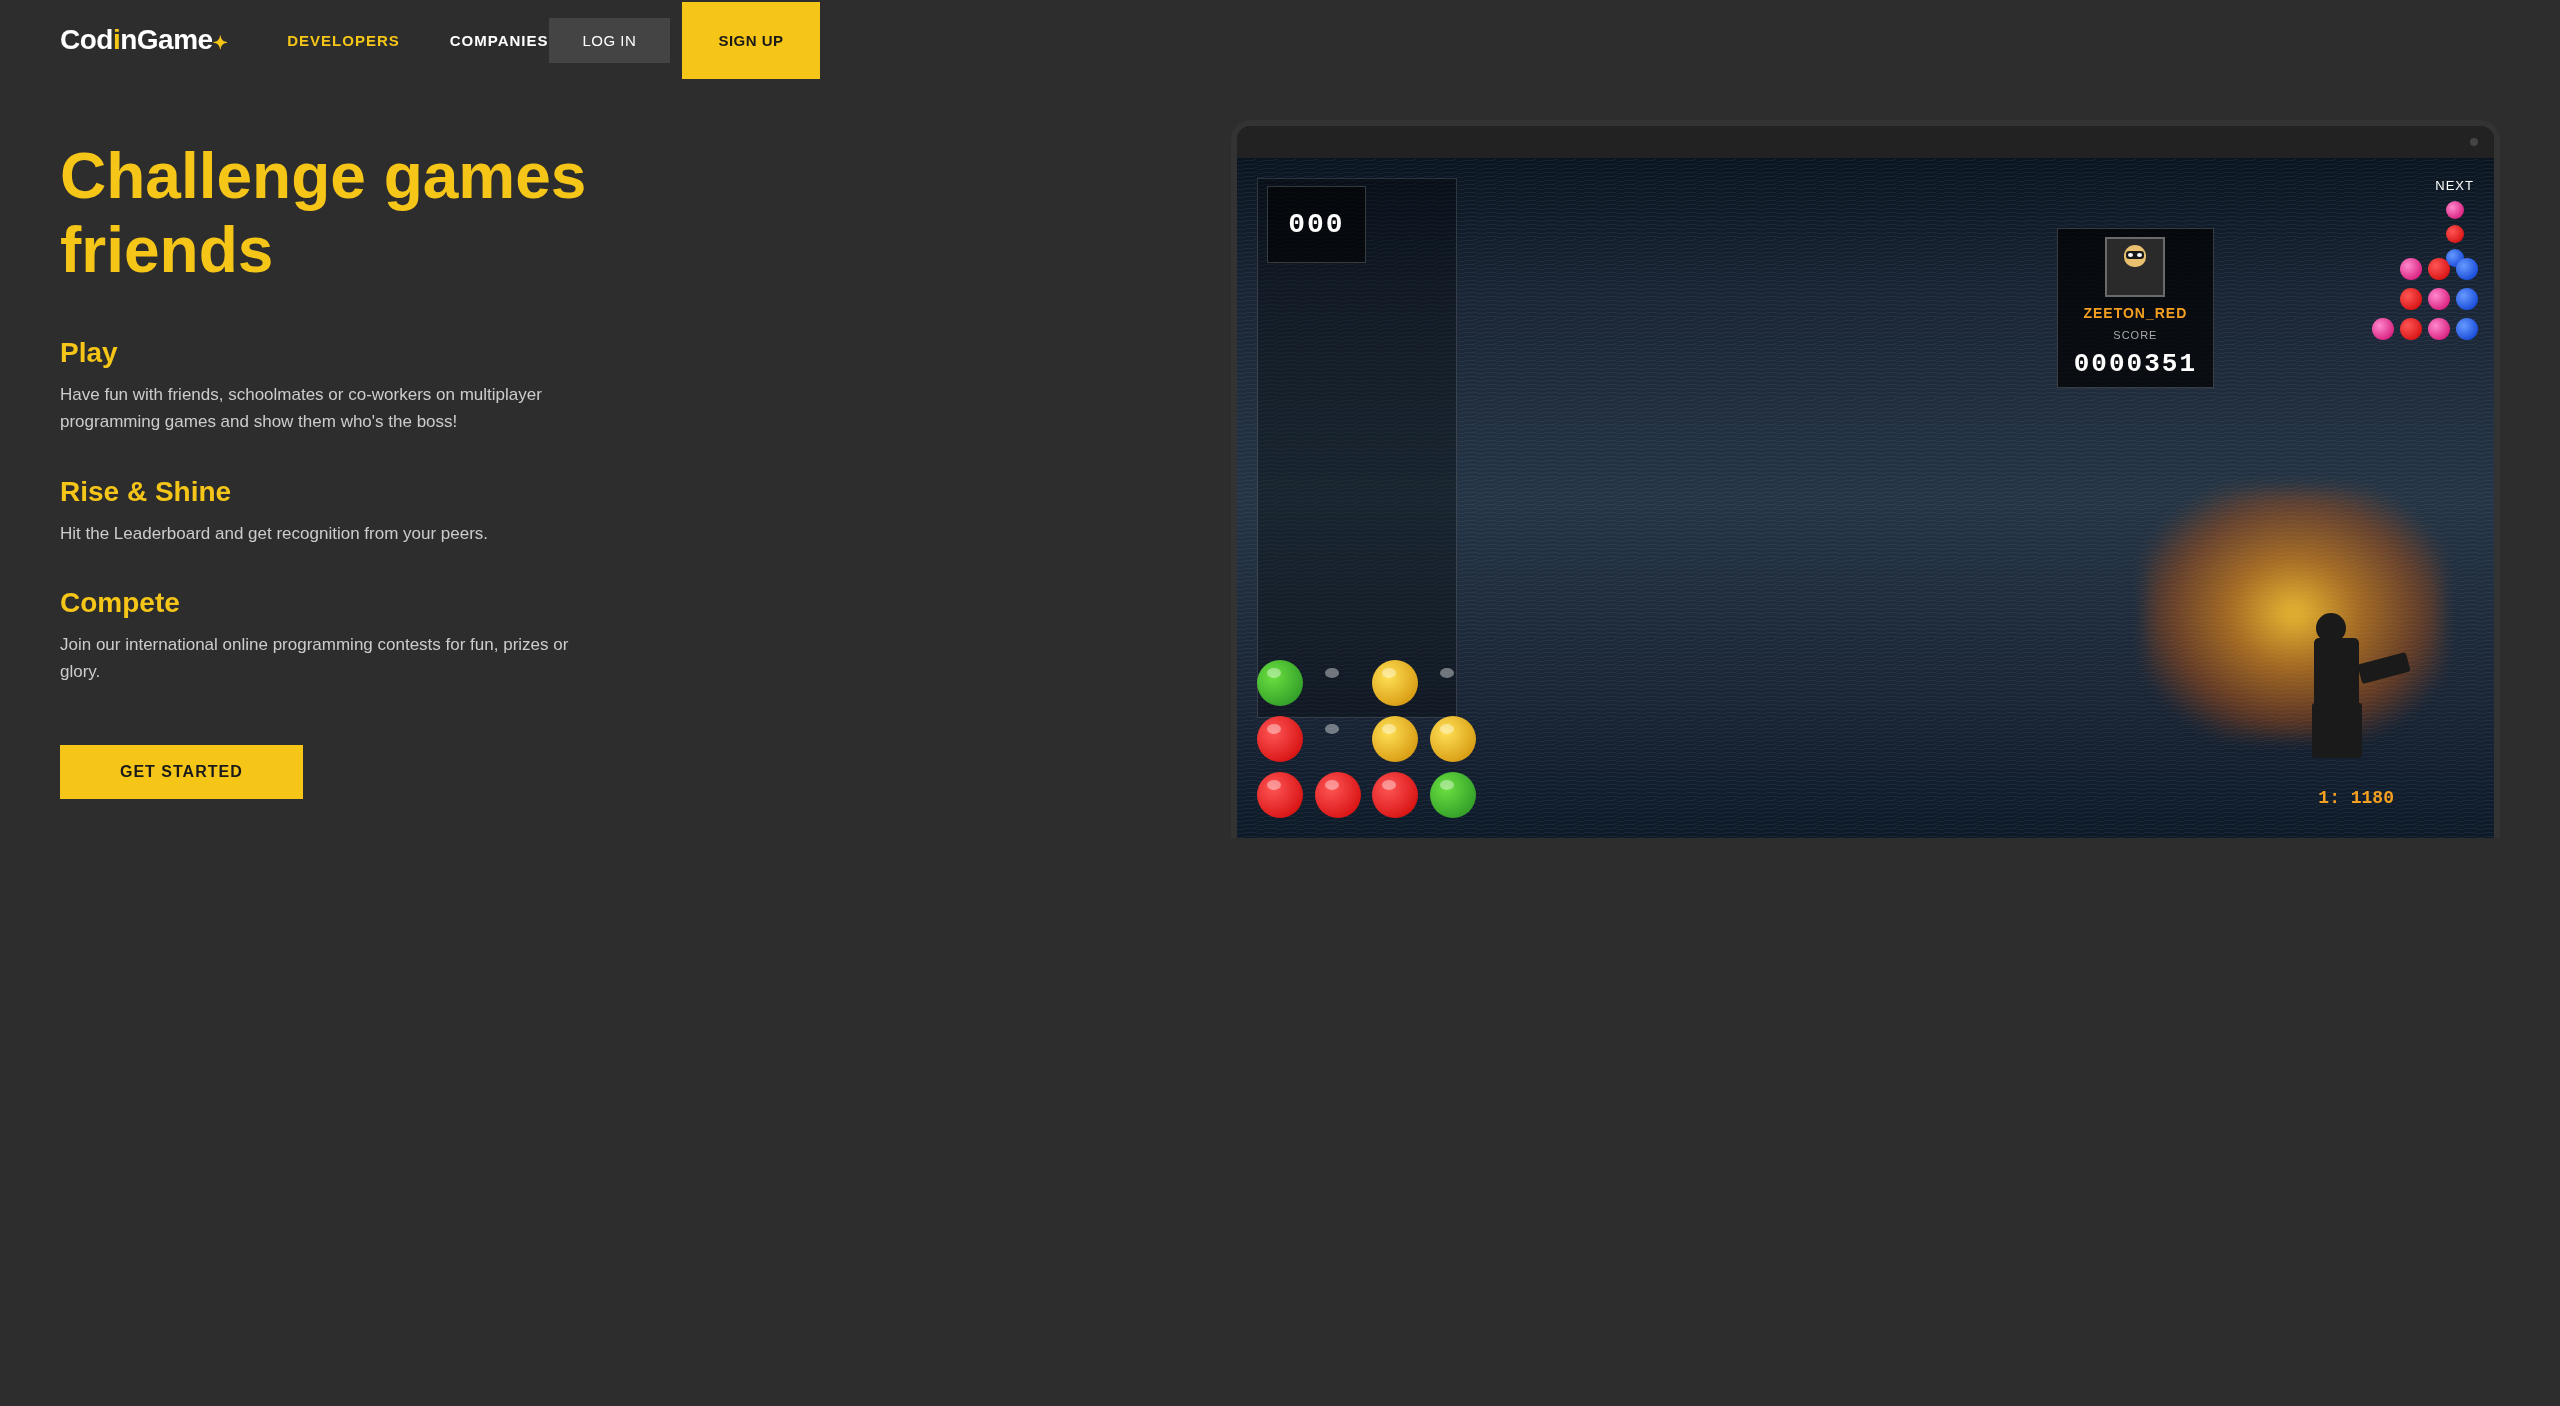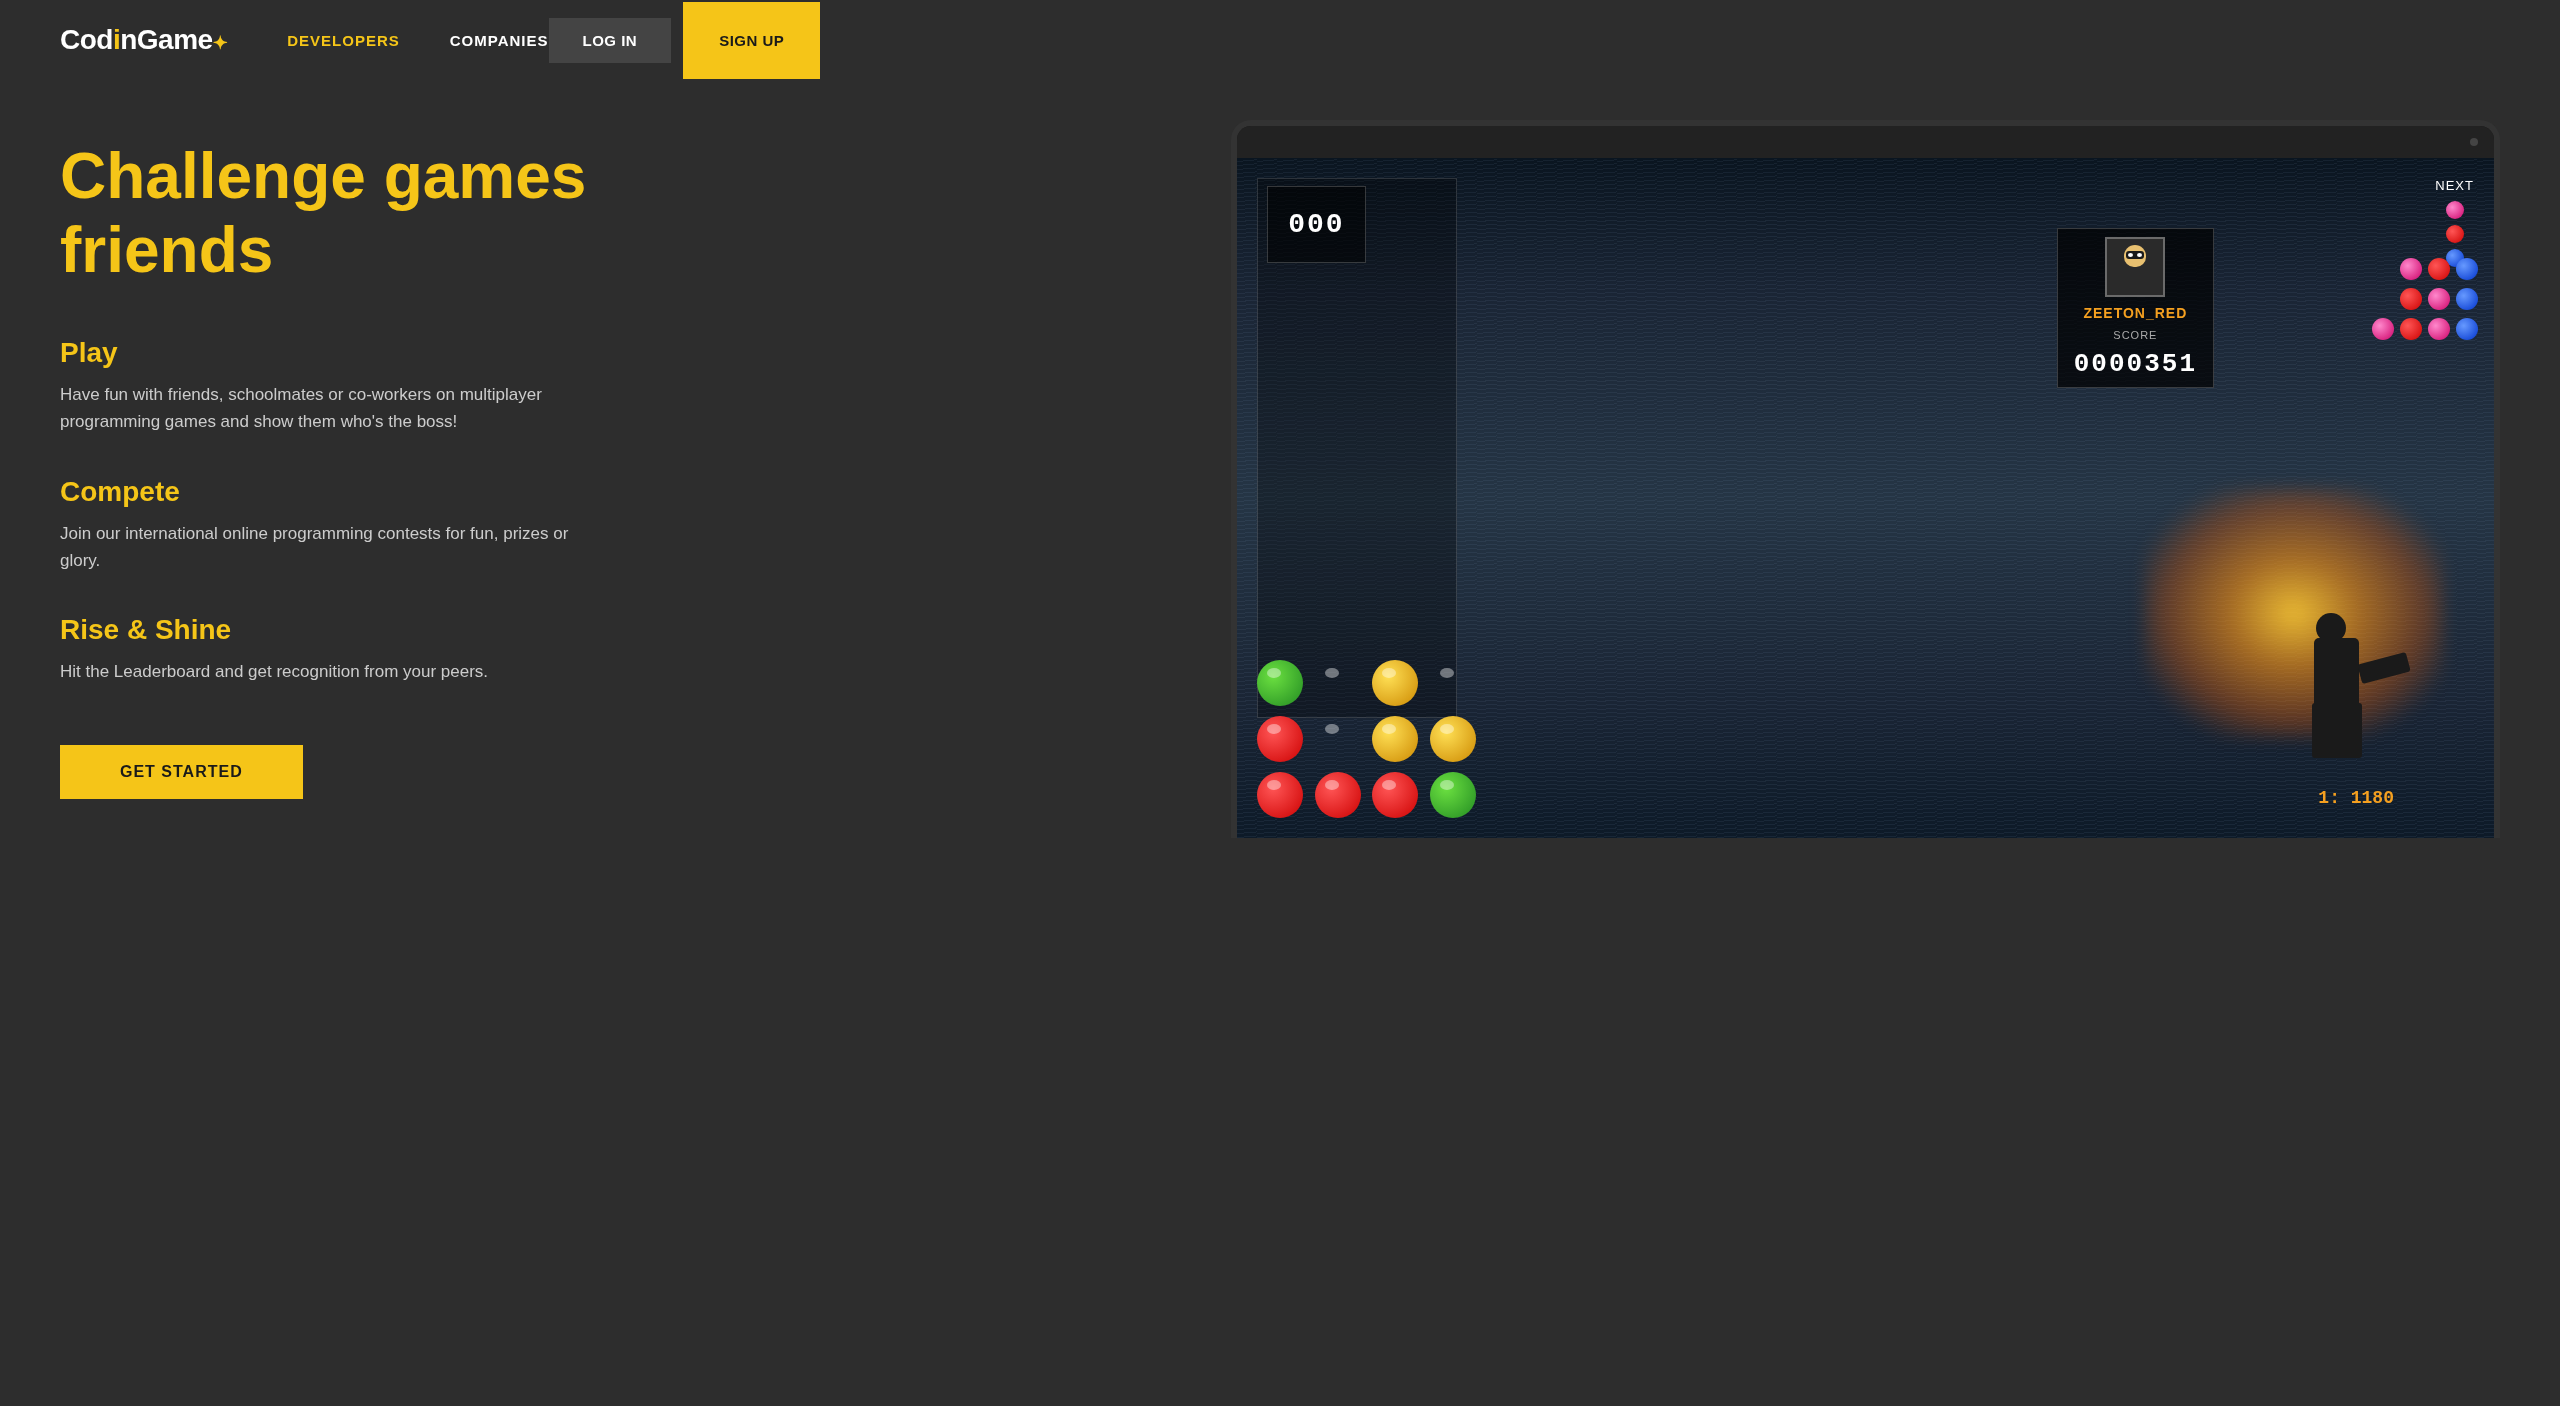--- a/index.html
+++ b/index.html
@@ -80,21 +80,21 @@
       align-items: center;
       gap: 12px;
     }
 
     .btn-login {
       background-color: #444444;
       color: #ffffff;
       border: none;
       padding: 14px 34px;
       font-size: 15px;
-      font-weight: 700;
+      font-weight: 400;
       letter-spacing: 0.5px;
       cursor: pointer;
       text-transform: uppercase;
     }
 
     .btn-signup {
       background-color: #f5c518;
       color: #1a1a1a;
       border: none;
       padding: 30px 36px;
@@ -524,27 +524,27 @@
       <span>Challenge games</span><br>
       <span>friends</span>
     </h1>
 
     <div class="feature">
       <div class="feature-title">Play</div>
       <div class="feature-desc">Have fun with friends, schoolmates or co-workers on multiplayer programming games and show them who's the boss!</div>
     </div>
 
     <div class="feature">
+      <div class="feature-title">Rise &amp; Shine</div>
+      <div class="feature-desc">Hit the Leaderboard and get recognition from your peers.</div>
+    </div>
+
+    <div class="feature">
       <div class="feature-title">Compete</div>
       <div class="feature-desc">Join our international online programming contests for fun, prizes or glory.</div>
-    </div>
-
-    <div class="feature">
-      <div class="feature-title">Rise &amp; Shine</div>
-      <div class="feature-desc">Hit the Leaderboard and get recognition from your peers.</div>
     </div>
 
     <button class="btn-cta">GET STARTED</button>
   </div>
 
   <div class="right-content">
     <div class="tablet-frame">
       <div class="tablet-top-bar">
         <div class="tablet-camera"></div>
       </div>

